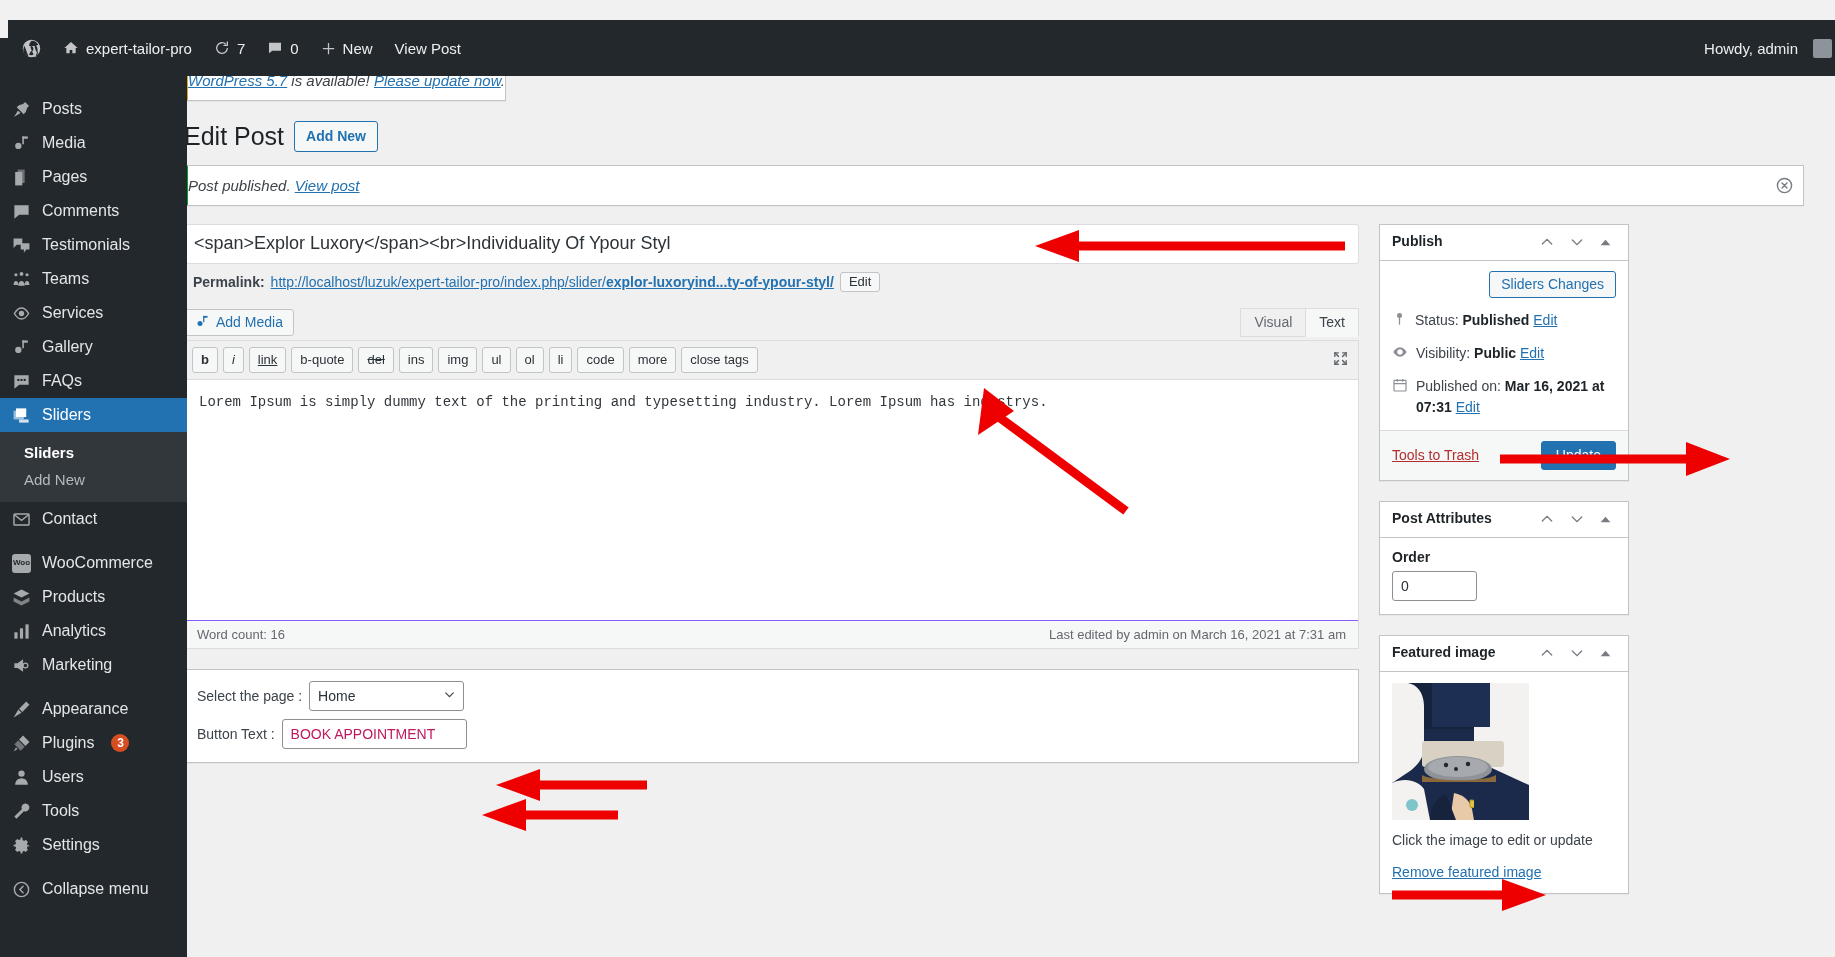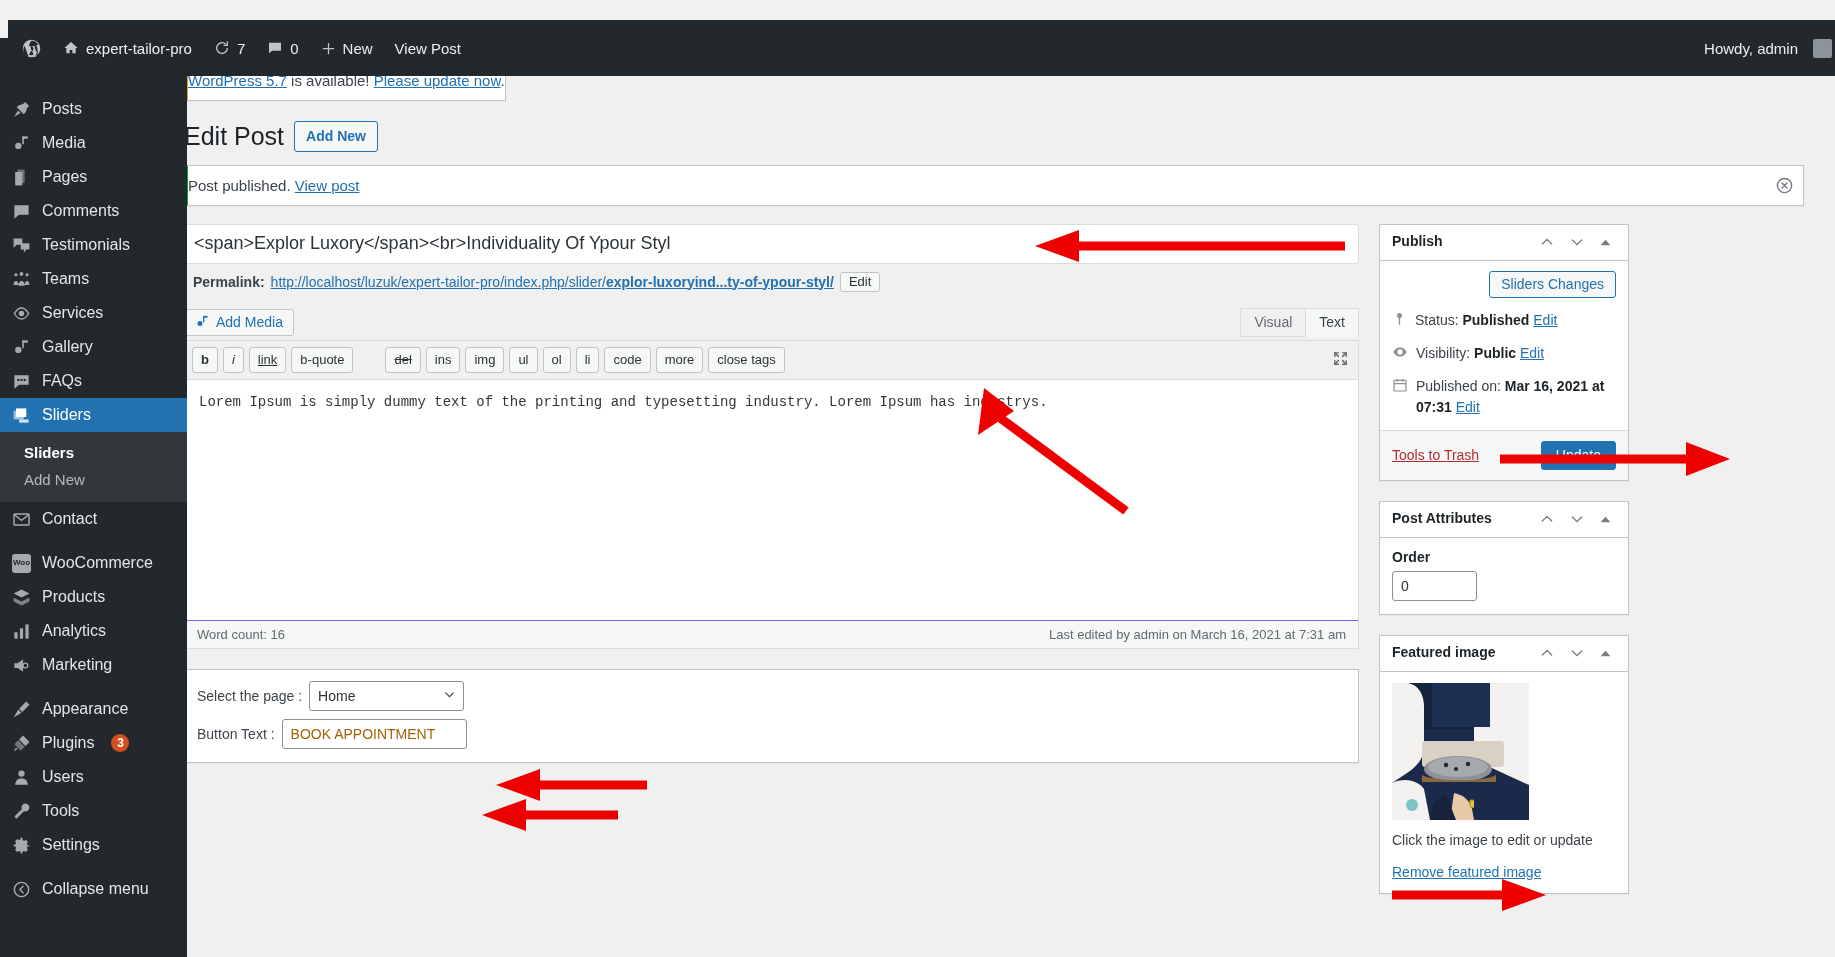--- a/index.html
+++ b/index.html
@@ -83,20 +83,21 @@
     background:#f6f7f7; border:1px solid #c3c4c7; border-top:none;
     border-radius:0 0 4px 4px; padding:4px 10px 5px;
     font-size:14px; color:#2c3338; cursor:pointer;
     box-shadow:0 1px 1px -1px rgba(0,0,0,.1);
   }
 
   .notice{
     background:#fff; border:1px solid #c3c4c7; border-left:4px solid #dba617;
     padding:2px 0; margin:22px 9px 0 0; display:inline-block;
     box-shadow:0 1px 1px rgba(0,0,0,.04);
+    font-style:italic;
   }
   .notice p{ margin:9px 0; font-size:15px; }
   .notice-success{ border-left-color:#00a32a; display:block; position:relative; margin-top:12px;}
   .notice a{ color:#2271b1; }
   .notice .dismiss{
     position:absolute; right:6px; top:50%; transform:translateY(-50%);
     width:26px;height:26px; cursor:pointer; color:#787c82;
     display:flex; align-items:center; justify-content:center;
   }
 
@@ -163,21 +164,21 @@
   }
   .qt-btn{
     font-size:13px; color:#2c3338; background:#f6f7f7;
     border:1px solid #c3c4c7; border-radius:3px;
     padding:2px 8px 3px; cursor:pointer; line-height:1.5;
     font-family:"Liberation Sans", sans-serif;
   }
   .qt-btn.b{ font-weight:bold; }
   .qt-btn.i{ font-style:italic; }
   .qt-btn.link{ text-decoration:underline; }
-  .qt-btn.del{ text-decoration:line-through;margin-left:27px; }
+  .qt-btn.del{ text-decoration:line-through; }
   .qt-btn.ins{ }
   #dfw-btn{
     position:absolute; right:9px; top:50%; transform:translateY(-50%);
     cursor:pointer; color:#646970;
   }
   #content-editor{
     height:240px; padding:11px 14px; font-size:14px;
     font-family:"Liberation Mono", monospace; color:#32373c;
     line-height:1.6; background:#fff; white-space:pre-wrap;
     overflow:hidden;
@@ -213,21 +214,21 @@
     height:30px; font-family:"Liberation Sans", sans-serif;
     -webkit-appearance:none; appearance:none;
   }
   .select-wrap{ position:relative; display:inline-flex; }
   .select-wrap .chev{
     position:absolute; right:8px; top:50%; transform:translateY(-50%);
     pointer-events:none; color:#3c434a;
   }
   input.text-input{
     font-size:14px; padding:4px 8px; border:1px solid #8c8f94;
-    border-radius:3px; background:#fff; color:#a16207;
+    border-radius:3px; background:#fff; color:#be185d;
     height:30px; width:185px; font-family:"Liberation Sans", sans-serif;
   }
 
   
   .side-box{ background:#fff; border:1px solid #c3c4c7; margin-bottom:20px; box-shadow:0 1px 1px rgba(0,0,0,.04); }
   .side-box .postbox-header{ height:36px; }
   .submitbox-major{ padding:10px 12px 12px; }
   .preview-row{ display:flex; justify-content:flex-end; }
   #preview-btn{
     font-size:14px; color:#2271b1; background:#f6f7f7;

